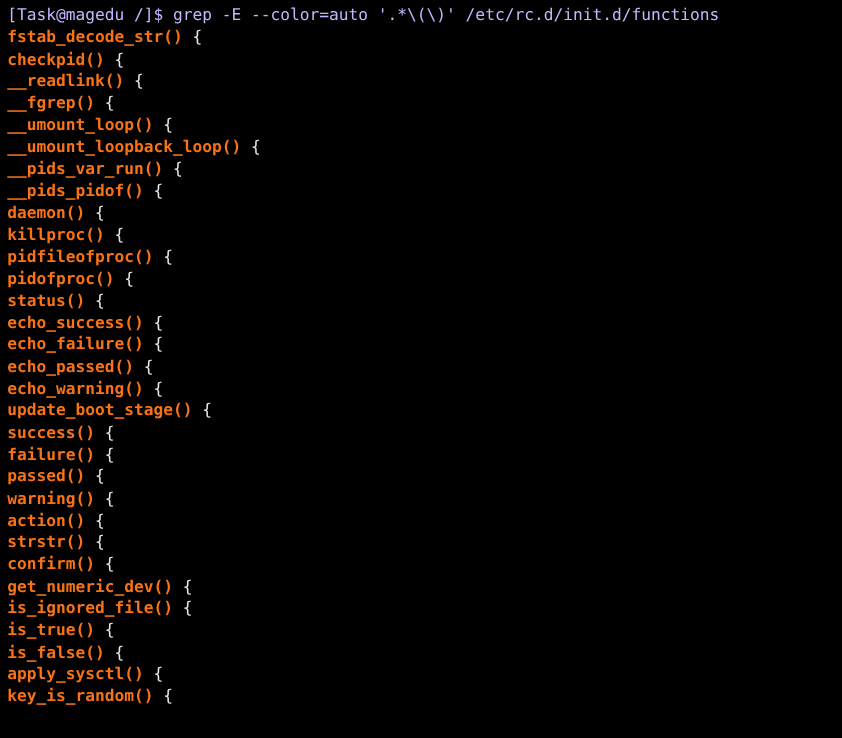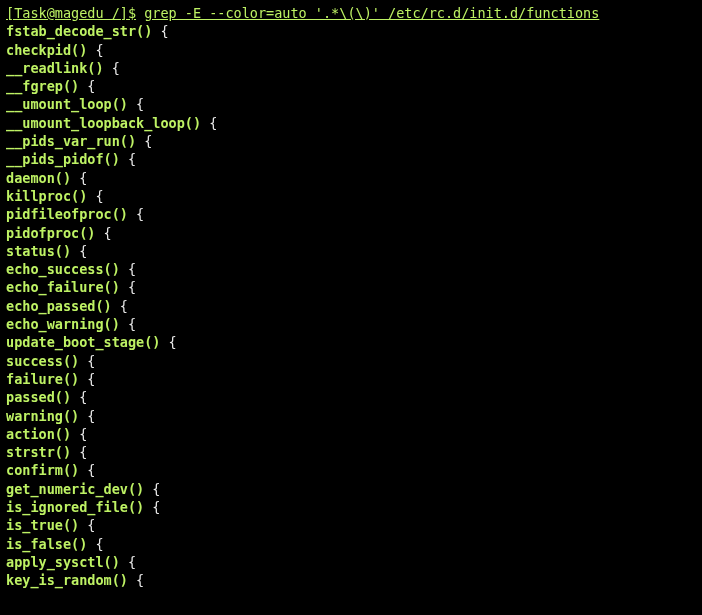--- a/index.html
+++ b/index.html
@@ -13,20 +13,20 @@
   pre.terminal {
     margin: 0;
     padding: 4px 6px;
     font-family: "DejaVu Sans Mono", "Liberation Mono", Consolas, monospace;
     font-size: 13.5px;
     line-height: 18.3px;
     color: #e8e8e8;
     background: #000;
     white-space: pre;
   }
-  .prompt { color: #bef264; text-decoration: underline; }
-  .match  { color: #bef264; font-weight: bold; }
+  .prompt { color: #c4b5fd; }
+  .match  { color: #f97316; font-weight: bold; }
   .rest   { color: #e8e8e8; }
 </style>
 </head>
 <body>
 
 <pre class="terminal" id="term"><div><span class="prompt">[Task@magedu /]$</span> <span class="prompt">grep -E --color=auto '.*\(\)' /etc/rc.d/init.d/functions</span></div><div><span class="match">fstab_decode_str()</span><span class="rest"> {</span></div><div><span class="match">checkpid()</span><span class="rest"> {</span></div><div><span class="match">__readlink()</span><span class="rest"> {</span></div><div><span class="match">__fgrep()</span><span class="rest"> {</span></div><div><span class="match">__umount_loop()</span><span class="rest"> {</span></div><div><span class="match">__umount_loopback_loop()</span><span class="rest"> {</span></div><div><span class="match">__pids_var_run()</span><span class="rest"> {</span></div><div><span class="match">__pids_pidof()</span><span class="rest"> {</span></div><div><span class="match">daemon()</span><span class="rest"> {</span></div><div><span class="match">killproc()</span><span class="rest"> {</span></div><div><span class="match">pidfileofproc()</span><span class="rest"> {</span></div><div><span class="match">pidofproc()</span><span class="rest"> {</span></div><div><span class="match">status()</span><span class="rest"> {</span></div><div><span class="match">echo_success()</span><span class="rest"> {</span></div><div><span class="match">echo_failure()</span><span class="rest"> {</span></div><div><span class="match">echo_passed()</span><span class="rest"> {</span></div><div><span class="match">echo_warning()</span><span class="rest"> {</span></div><div><span class="match">update_boot_stage()</span><span class="rest"> {</span></div><div><span class="match">success()</span><span class="rest"> {</span></div><div><span class="match">failure()</span><span class="rest"> {</span></div><div><span class="match">passed()</span><span class="rest"> {</span></div><div><span class="match">warning()</span><span class="rest"> {</span></div><div><span class="match">action()</span><span class="rest"> {</span></div><div><span class="match">strstr()</span><span class="rest"> {</span></div><div><span class="match">confirm()</span><span class="rest"> {</span></div><div><span class="match">get_numeric_dev()</span><span class="rest"> {</span></div><div><span class="match">is_ignored_file()</span><span class="rest"> {</span></div><div><span class="match">is_true()</span><span class="rest"> {</span></div><div><span class="match">is_false()</span><span class="rest"> {</span></div><div><span class="match">apply_sysctl()</span><span class="rest"> {</span></div><div><span class="match">key_is_random()</span><span class="rest"> {</span></div></pre>
 
 </body></html>

